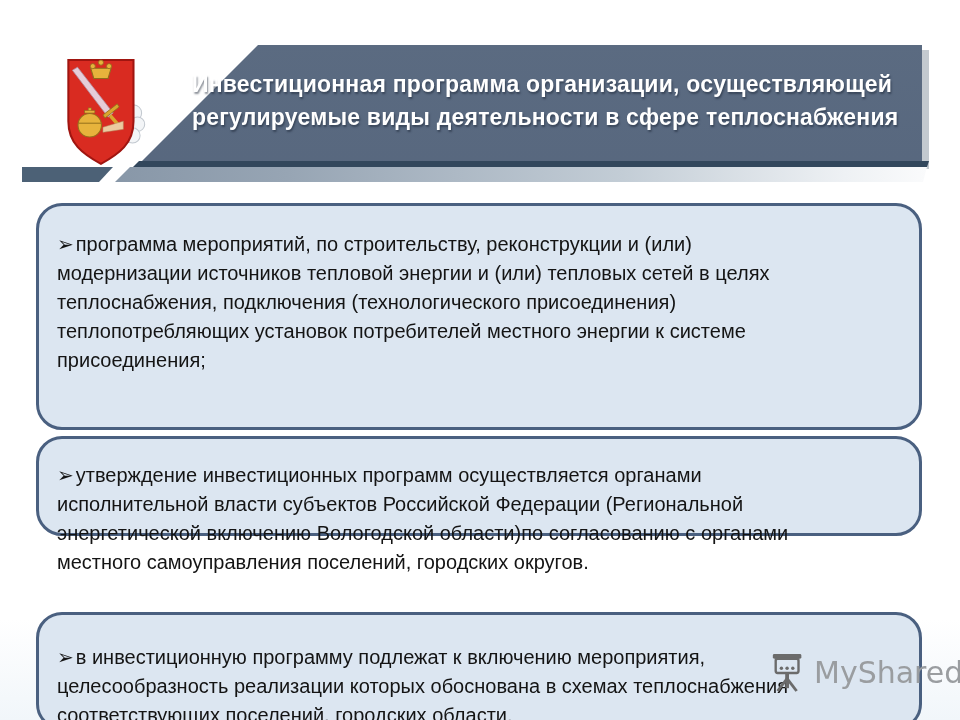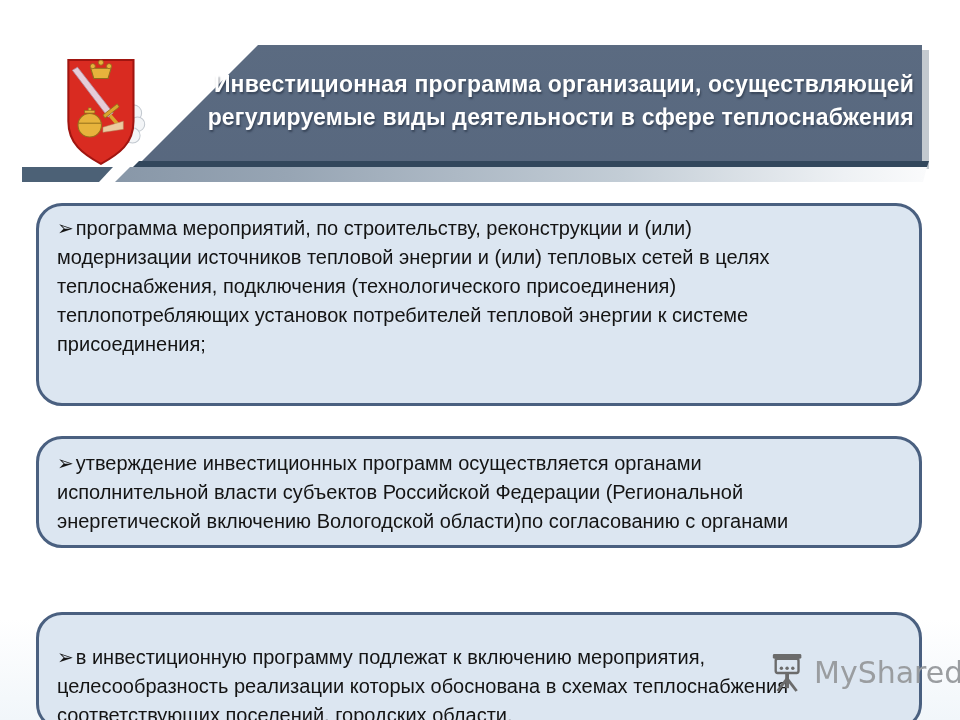--- a/index.html
+++ b/index.html
@@ -29,32 +29,32 @@
     clip-path: polygon(130px 167px, 927px 167px, 923px 182px, 115px 182px);
     background: linear-gradient(90deg,#7e8ea0 0%,#97a5b4 30%,#c3cdd6 65%,#eef1f4 88%,#ffffff 100%);
   }
   .hdr-chip {
     clip-path: polygon(22px 167px, 113px 167px, 99px 182px, 22px 182px);
     background:#4c6176;
   }
   .emblem { position:absolute; left:62px; top:56px; width:86px; height:112px; }
   .title {
     position:absolute; left:192px; top:68px; width:722px;
-    text-align:right; color:#ffffff; font-weight:bold;
+    text-align:left; color:#ffffff; font-weight:bold;
     font-size:23px; line-height:33px; letter-spacing:0.2px;
     text-shadow: 1px 2px 2px rgba(22,32,48,0.5);
   }
   .box {
     position:absolute; left:36px; width:886px; box-sizing:border-box;
     background:#dce6f1; border:3px solid #4a6080; border-radius:26px;
     color:#141414; font-size:20px; line-height:29px;
     padding:14px 18px 0 18px;
   }
-  .box1 { top:203px; height:203px; padding-top:8px; }
-  .box2 { top:436px; height:112px; padding-top:10px; }
+  .box1 { top:203px; height:227px; padding-top:24px; }
+  .box2 { top:436px; height:100px; padding-top:22px; }
   .box3 { top:612px; height:118px; padding-top:28px; }
   .bullet { font-family:"DejaVu Sans","Liberation Sans",sans-serif; margin-right:2px; }
   .u { text-underline-offset:3px; }
   .watermark {
     position:absolute; left:770px; top:652px;
     display:flex; align-items:center; gap:6px;
     color:#9a9da0; font-family:"DejaVu Sans",sans-serif;
     font-size:30px; white-space:nowrap;
   }
   .watermark svg { flex:0 0 auto; }
@@ -101,28 +101,29 @@
 
   <div class="title">
     <div>Инвестиционная программа организации, осуществляющей</div>
     <div>регулируемые виды деятельности в сфере теплоснабжения</div>
   </div>
 
   <div class="box box1">
     <div><span class="bullet">➢</span><span>программа мероприятий, по строительству, реконструкции и (или)</span></div>
     <div>модернизации источников тепловой энергии и (или) тепловых сетей в целях</div>
     <div>теплоснабжения, подключения (технологического присоединения)</div>
-    <div>теплопотребляющих установок потребителей тепловой энергии к системе</div>
+    <div>теплопотребляющих установок потребителей местного энергии к системе</div>
     <div>присоединения;</div>
   </div>
 
   <div class="box box2">
     <div><span class="bullet">➢</span><span>утверждение инвестиционных программ осуществляется органами</span></div>
     <div>исполнительной власти субъектов Российской Федерации (Региональной</div>
     <div>энергетической включению Вологодской области)по согласованию с органами</div>
+    <div>местного самоуправления поселений, городских округов.</div>
   </div>
 
   <div class="box box3">
     <div><span class="bullet">➢</span><span>в инвестиционную программу подлежат к включению мероприятия,</span></div>
     <div><span>целесообразность реализации которых обоснована </span><span class="u">в схемах теплоснабжения</span></div>
     <div><span class="u">соответствующих поселений, городских области.</span></div>
   </div>
 
   <div class="watermark">
     <svg width="38" height="40" viewBox="0 0 40 42" aria-hidden="true">

